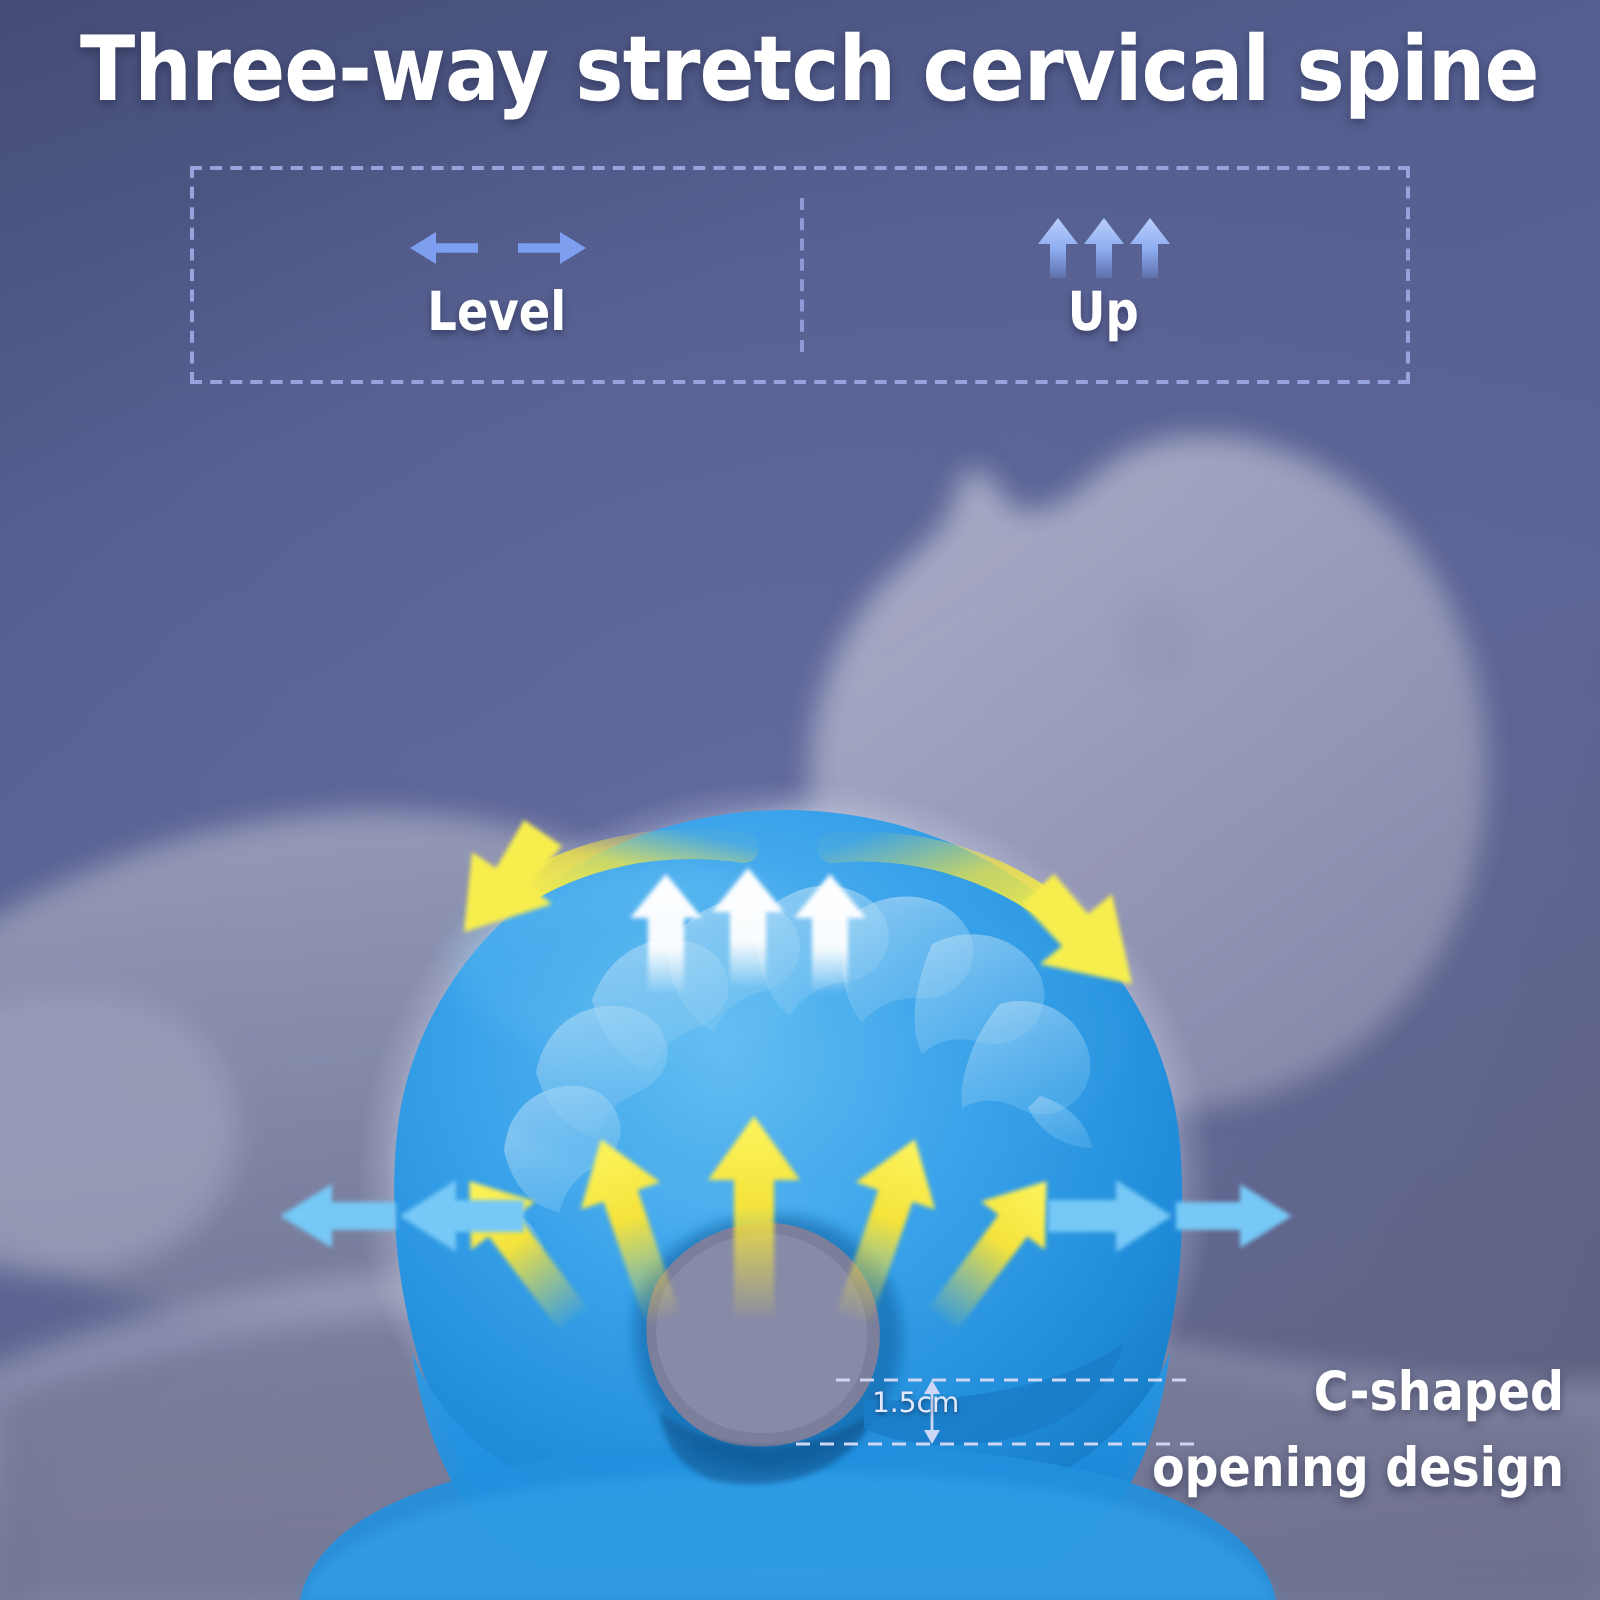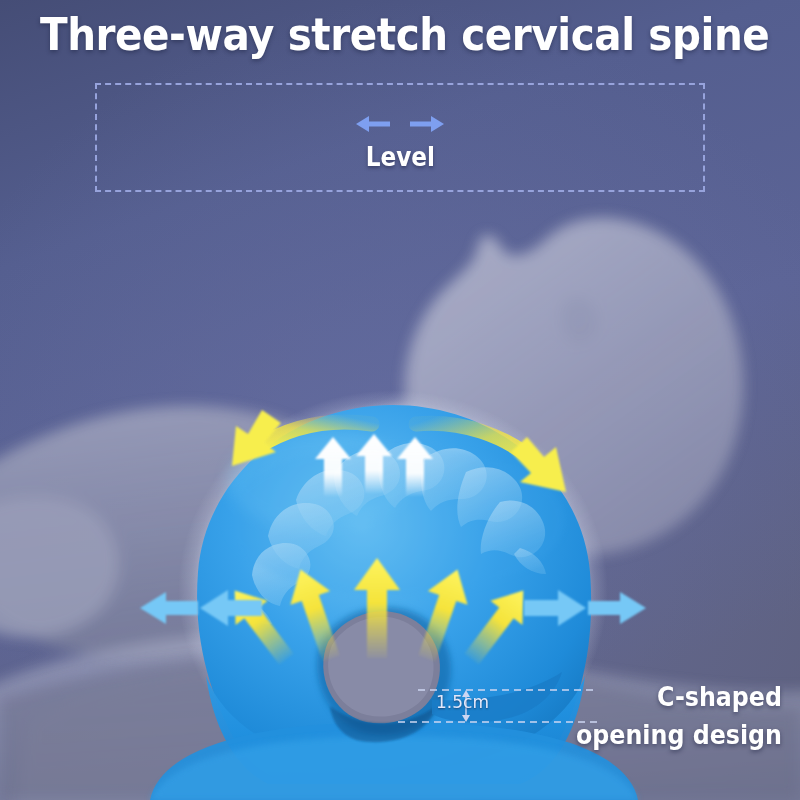--- a/index.html
+++ b/index.html
@@ -116,21 +116,21 @@
     transform-origin: 100% 50%;
     white-space: nowrap;
   }
 
   
   #dim-label {
     position: absolute;
     left: 436px;
     top: 693px;
     font-family: "DejaVu Sans", "Liberation Sans", sans-serif;
-    font-size: 17px;
+    font-size: 14px;
     line-height: 18px;
     font-weight: normal;
     color: #e3e8fb;
     letter-spacing: 0px;
     text-shadow: 0 1px 2px rgba(20,25,55,0.55);
     z-index: 8;
   }
 </style>
 </head>
 <body>
@@ -425,20 +425,39 @@
             <path d="M 4 15 L 17 7 L 17 12.6 L 38 12.6 L 38 17.4 L 17 17.4 L 17 23 Z"></path>
 
             <path d="M 92 15 L 79 7 L 79 12.6 L 58 12.6 L 58 17.4 L 79 17.4 L 79 23 Z"></path>
           </g>
         </svg>
       </div>
       <div class="feature-label">Level</div>
     </div>
 
 
+    <div class="feature-cell">
+      <div class="feature-icon">
+        <svg width="86" height="34" viewBox="0 0 86 34">
+          <defs>
+            <linearGradient id="upIconGrad" x1="0" y1="0" x2="0" y2="1">
+              <stop offset="0%" stop-color="#b9cefb" stop-opacity="1"></stop>
+              <stop offset="55%" stop-color="#8fb0f5" stop-opacity="0.95"></stop>
+              <stop offset="100%" stop-color="#7ea3f0" stop-opacity="0.25"></stop>
+            </linearGradient>
+          </defs>
+          <g fill="url(#upIconGrad)">
+            <path d="M 20 2 L 30 15 L 24 15 L 24 32 L 16 32 L 16 15 L 10 15 Z"></path>
+            <path d="M 43 2 L 53 15 L 47 15 L 47 32 L 39 32 L 39 15 L 33 15 Z"></path>
+            <path d="M 66 2 L 76 15 L 70 15 L 70 32 L 62 32 L 62 15 L 56 15 Z"></path>
+          </g>
+        </svg>
+      </div>
+      <div class="feature-label">Up</div>
+    </div>
 
   </div>
 
   <div id="dim-label">1.5cm</div>
 
   <div id="caption">
     <span class="cap-line">C-shaped</span>
     <span class="cap-line">opening design</span>
   </div>
 

